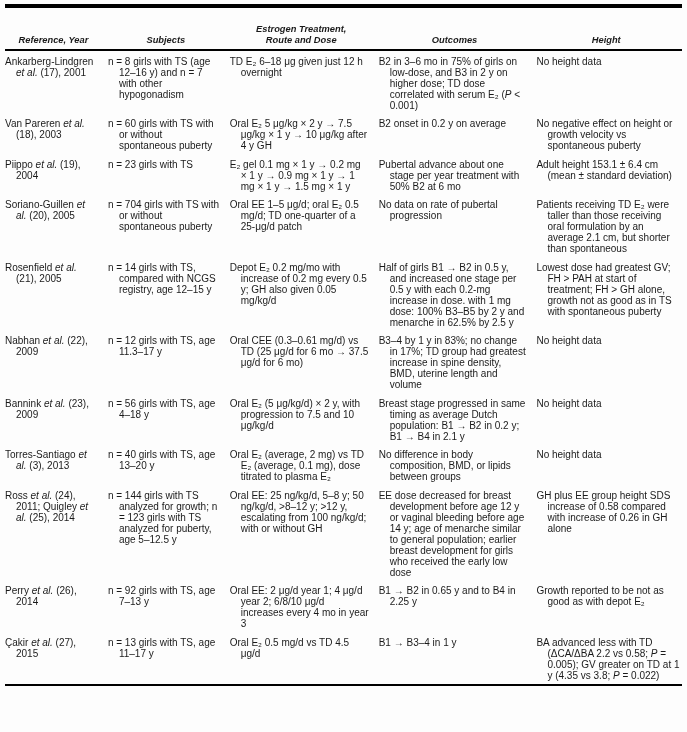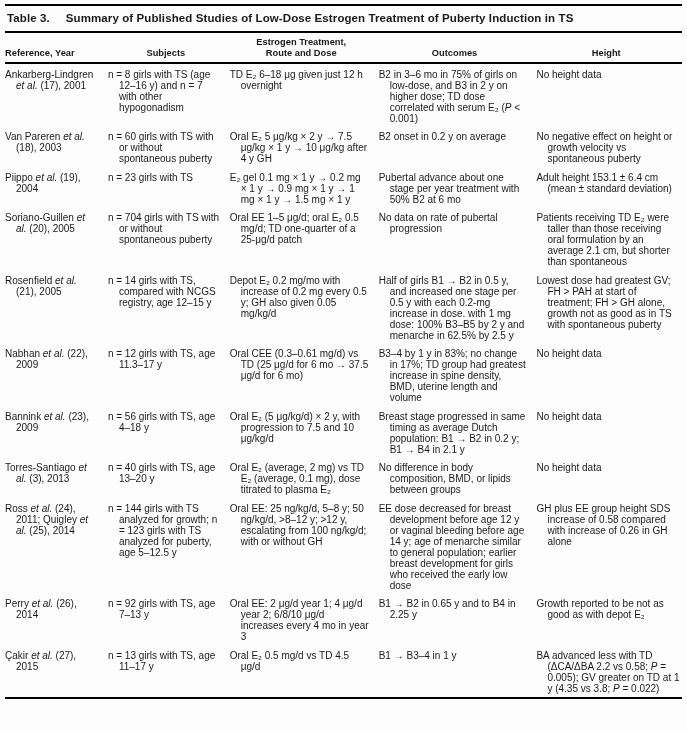--- a/index.html
+++ b/index.html
@@ -31,45 +31,43 @@
   col.c1 { width: 15.2%; }
   col.c2 { width: 18.0%; }
   col.c3 { width: 22.0%; }
   col.c4 { width: 23.3%; }
   col.c5 { width: 21.5%; }
   thead th {
     font-size: 9.3px;
     font-weight: bold;
     vertical-align: bottom;
     text-align: center;
-    padding: 4px 6px 4px 0;
+    padding: 16px 6px 4px 0;
     white-space: pre-line;
     line-height: 10.5px;
     border-bottom: 2.5px solid #000;
-  }
-  thead th.left { text-align: left; }
+    font-style: italic;
+  }
+  thead th.left { text-align: center; }
   tbody td {
     font-size: 10px;
     line-height: 11px;
     vertical-align: top;
     padding: 4.5px 10px 3px 0;
   }
   tbody td:last-child { padding-right: 2px; }
   .ct { padding-left: 11px; text-indent: -11px; }
   .bottom-rule { border-top: 2.5px solid #000; }
   i { font-style: italic; }
 </style>
 </head>
 <body>
 
 <div class="page">
   <div class="rule-top"></div>
-  <div class="title-row">
-    <span class="title-label">Table 3.</span><span>Summary of Published Studies of Low-Dose Estrogen Treatment of Puberty Induction in TS</span>
-  </div>
   <div class="rule-under-title"></div>
 
   <table>
     <colgroup>
       <col class="c1">
         <col class="c2">
         <col class="c3">
         <col class="c4">
         <col class="c5">
     </colgroup>

